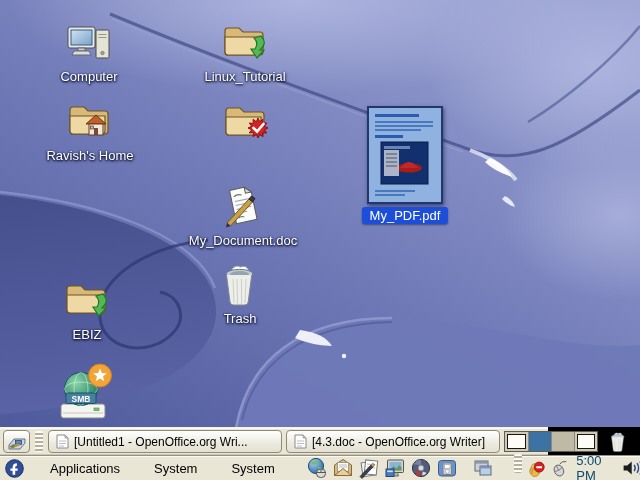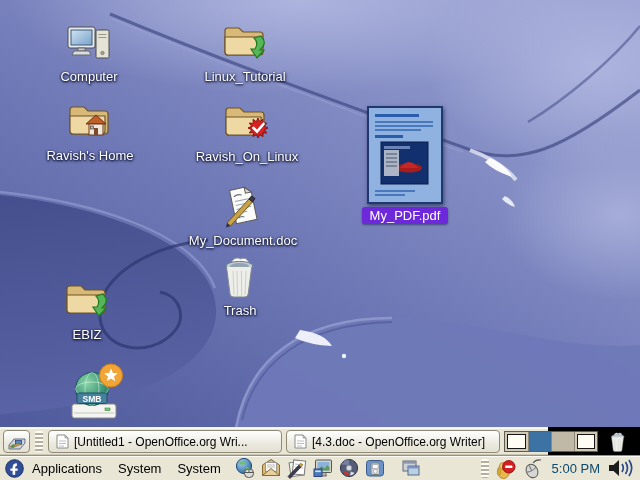--- a/index.html
+++ b/index.html
@@ -9,21 +9,21 @@
 
   
   .desktop { position:absolute; left:0; top:0; width:640px; height:427px; overflow:hidden; }
   .wallpaper { position:absolute; left:0; top:0; }
 
   .dicon { position:absolute; width:110px; display:flex; flex-direction:column;
            align-items:center; cursor:default; }
   .dicon-label { margin-top:3px; font-size:13px; color:#fff; text-align:center; line-height:15px;
                  text-shadow:0 1px 2px rgba(12,18,50,.95), 1px 1px 3px rgba(12,18,50,.8),
                              -1px 0 2px rgba(12,18,50,.55); white-space:nowrap; }
-  .dicon-label.selected { background:#6d28d9; border-radius:3px; padding:1px 8px;
+  .dicon-label.selected { background:#1d4ed8; border-radius:3px; padding:1px 8px;
                           text-shadow:none; box-shadow:0 1px 2px rgba(10,20,60,.5); }
   .pdf-thumb { box-shadow:1px 2px 4px rgba(10,15,45,.55); }
 
   
   .taskbar { position:absolute; left:0; top:427px; width:548px; height:28px;
              background:#e9e6d6; border-top:1px solid #f5f3e9;
              box-shadow:inset 0 1px 0 #fbfaf4, inset 0 -1px 0 #c9c5b2;
              display:flex; align-items:center; padding:2px 3px; gap:4px; }
   .tb-btn { height:23px; background:linear-gradient(#ffffff,#eceadf 60%,#e3e0d2);
             border:1px solid #8f8a76; border-radius:4px; display:flex; align-items:center;
@@ -44,21 +44,21 @@
   .ws.empty { background:#bfb9a6; }
   .ws-win { position:absolute; left:2px; right:2px; top:2px; bottom:2px;
             background:#fdfdf6; border:1px solid #161616; }
   .tb-trash { width:24px; height:24px; display:flex; align-items:center; justify-content:center;
               margin-left:4px; flex:none; }
 
   
   .panel { position:absolute; left:0; top:455px; width:640px; height:25px;
            background:#e9e6d6; border-top:1px solid #96927f;
            box-shadow:inset 0 1px 0 #fbfaf4; display:flex; align-items:center;
-           padding:0 5px; gap:0; }
+           padding:0 5px; gap:18px; }
   .menu-item { font-size:13px; color:#000; padding:3px 8px; border-radius:2px; }
   .launchers { display:flex; align-items:center; gap:2px; margin-left:4px; }
   .launcher { width:24px; height:23px; display:flex; align-items:center; justify-content:center; }
   .fm-gap { margin-left:10px; }
   .panel-right { margin-left:auto; display:flex; align-items:center; gap:5px; }
   .clock { font-size:13px; color:#0c4a6e; padding:0 2px; }
 </style>
 </head>
 <body>
 
@@ -145,21 +145,20 @@
       <div class="dicon-label">Ravish's Home</div>
     </div>
 
     <div class="dicon" style="left:192px; top:102px;">
       <svg width="50" height="44" viewBox="0 0 50 44">
         <path d="M4 9 q0 -3 3 -3 l11 0 4 4 17 0 q3 0 3 3 l0 17 q0 3 -3 3 l-32 0 q-3 0 -3 -3 z" fill="#d9b977" stroke="#6e5526" stroke-width="1.2"></path>
         <path d="M4 15 l35 0 0 15 q0 3 -3 3 l-29 0 q-3 0 -3 -3 z" fill="#eed9a5" stroke="#6e5526" stroke-width="1.2"></path>
         <polygon points="46,26 42.3,27.7 44.7,31 40.6,30.6 41,34.7 37.7,32.3 36,36 34.3,32.3 31,34.7 31.4,30.6 27.3,31 29.7,27.7 26,26 29.7,24.3 27.3,21 31.4,21.4 31,17.3 34.3,19.7 36,16 37.7,19.7 41,17.3 40.6,21.4 44.7,21 42.3,24.3" fill="#d62222" stroke="#8a1010" stroke-width="1"></polygon>
         <path d="M31.5 26 l3.5 3.5 6.5 -7.5" stroke="#fff" stroke-width="2.6" fill="none" stroke-linecap="round"></path>
       </svg>
-      <div class="dicon-label">Ravish_On_Linux</div>
     </div>
 
     <div class="dicon" style="left:188px; top:182px;">
       <svg width="46" height="48" viewBox="0 0 46 48">
         <g transform="rotate(-12 23 24)">
           <path d="M13 6 h15 l6 6 v28 h-21 z" fill="#fbfbf7" stroke="#5a5a5a"></path>
           <path d="M28 6 l6 6 h-6 z" fill="#dcdcd2" stroke="#5a5a5a"></path>
           <path d="M16 13 q4 -2 8 0" stroke="#68707c" stroke-width="1.2" fill="none"></path>
           <line x1="16" y1="18" x2="31" y2="18" stroke="#97a2b8"></line>
           <line x1="16" y1="22" x2="31" y2="22" stroke="#97a2b8"></line>
@@ -190,21 +189,21 @@
         <line x1="19" y1="52" x2="30" y2="52" stroke="#4a5468" stroke-width="1"></line>
         <line x1="19" y1="56" x2="30" y2="56" stroke="#4a5468" stroke-width="1"></line>
         <line x1="19" y1="60" x2="30" y2="60" stroke="#4a5468" stroke-width="1"></line>
         <rect x="17" y="40" width="26" height="3" fill="#6a84b8"></rect>
         <rect x="8" y="84" width="40" height="2" fill="#4a78bc"></rect>
         <rect x="8" y="88" width="30" height="2" fill="#4a78bc"></rect>
       </svg>
       <div class="dicon-label selected">My_PDF.pdf</div>
     </div>
 
-    <div class="dicon" style="left:185px; top:254px;">
+    <div class="dicon" style="left:185px; top:262px;">
       <svg width="40" height="46" viewBox="0 0 40 46">
         <path d="M12 7 q4 -4.5 8.5 -2 q5.5 -2 7.5 2.2 q3.5 3 -2 4.5 q-5 2 -9.5 0.3 q-5.5 0.5 -4.5 -5 z" fill="#fdfdfb" stroke="#9aa0a4"></path>
         <ellipse cx="19.5" cy="12" rx="13.5" ry="4.6" fill="#c2ccd4" stroke="#667a86"></ellipse>
         <ellipse cx="19.5" cy="12" rx="9.5" ry="3" fill="#93a4b0"></ellipse>
         <path d="M6.5 13 L10 40 q0.3 3 3.6 3 h11 q3.3 0 3.6 -3 L31.7 13" fill="#edeee9" stroke="#80888c"></path>
         <line x1="13" y1="17" x2="14" y2="41" stroke="#ccd0c8"></line>
         <line x1="17" y1="17" x2="17.5" y2="42" stroke="#ccd0c8"></line>
         <line x1="21.5" y1="17" x2="21.5" y2="42" stroke="#ccd0c8"></line>
         <line x1="26" y1="17" x2="25" y2="41" stroke="#ccd0c8"></line>
       </svg>
@@ -213,21 +212,21 @@
 
     <div class="dicon" style="left:32px; top:280px;">
       <svg width="48" height="44" viewBox="0 0 48 44">
         <path d="M4 9 q0 -3 3 -3 l11 0 4 4 17 0 q3 0 3 3 l0 17 q0 3 -3 3 l-32 0 q-3 0 -3 -3 z" fill="#d9b977" stroke="#6e5526" stroke-width="1.2"></path>
         <path d="M4 15 l35 0 0 15 q0 3 -3 3 l-29 0 q-3 0 -3 -3 z" fill="#eed9a5" stroke="#6e5526" stroke-width="1.2"></path>
         <path d="M40 14 q7 7 -1 14 l4 0 -7 8 -6 -9 4 0 q4 -6 -1 -11 z" fill="#57b657" stroke="#1f7a1f" stroke-width="1.2"></path>
       </svg>
       <div class="dicon-label">EBIZ</div>
     </div>
 
-    <div class="dicon" style="left:41px; top:362px;">
+    <div class="dicon" style="left:30px; top:362px;">
       <svg width="60" height="60" viewBox="0 0 60 60">
         <defs>
             <radialGradient id="gsmb" cx="35%" cy="30%" r="75%">
           <stop offset="0" stop-color="#8ad6a8"></stop>
               <stop offset="1" stop-color="#1e7a62"></stop>
             </radialGradient>
           </defs>
         <rect x="6" y="42" width="44" height="14" rx="2.5" fill="#f4f4f0" stroke="#8a8a86"></rect>
         <line x1="8" y1="51" x2="48" y2="51" stroke="#c8c8c2"></line>
         <rect x="39" y="46" width="5" height="2.6" fill="#7ac87a" stroke="#3a8a3a" stroke-width="0.6"></rect>

